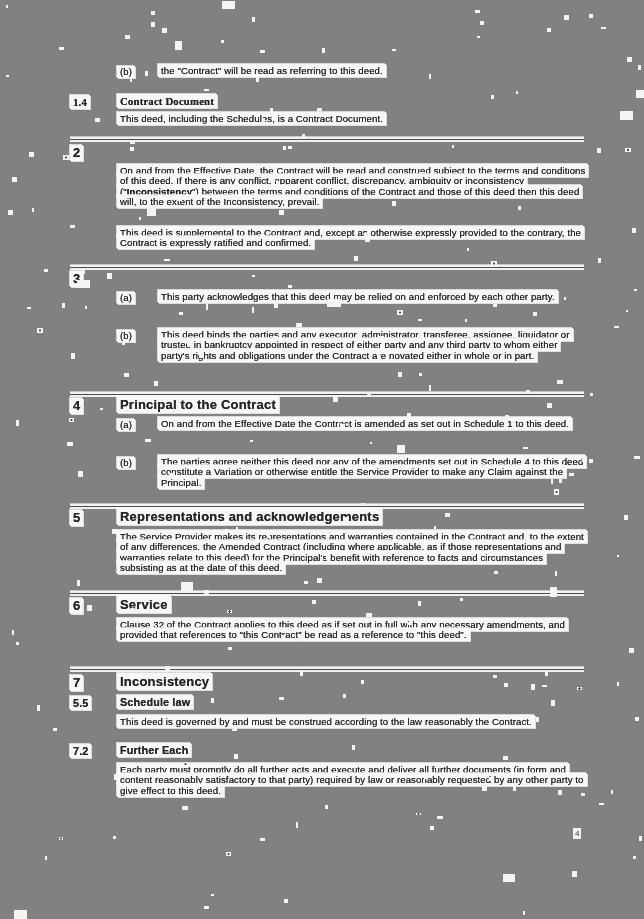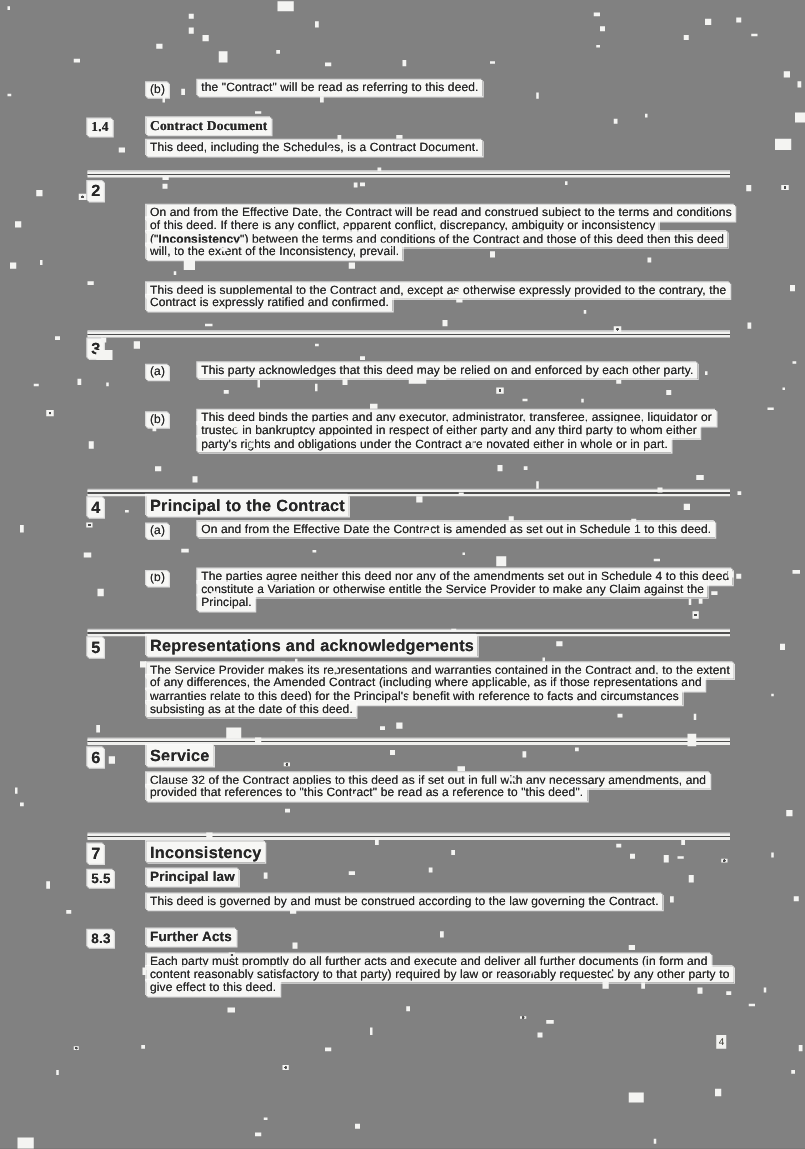--- a/index.html
+++ b/index.html
@@ -148,29 +148,29 @@
 
   <div class="divider" style="top:667px;"></div>
 
   <div class="block heading-major" style="top:675px;">
     <span class="heading-number strip">7</span>
     <span class="strip">Inconsistency</span>
   </div>
 
   <div class="block heading-sub" style="top:696px;">
     <span class="heading-number strip">5.5</span>
-    <span class="strip">Principal law</span>
+    <span class="strip">Schedule law</span>
   </div>
   <div class="block body-text" style="top:717px;">
-    <span class="strip">This deed is governed by and must be construed according to the law governing the Contract.</span>
+    <span class="strip">This deed is governed by and must be construed according to the law reasonably the Contract.</span>
   </div>
 
   <div class="block heading-sub" style="top:744px;">
-    <span class="heading-number strip">8.3</span>
-    <span class="strip">Further Acts</span>
+    <span class="heading-number strip">7.2</span>
+    <span class="strip">Further Each</span>
   </div>
   <div class="block body-text" style="top:765px;">
     <span class="strip">Each party must promptly do all further acts and execute and deliver all further documents (in form and content reasonably satisfactory to that party) required by law or reasonably requested by any other party to give effect to this deed.</span>
   </div>
 
   <div class="page-number">4</div>
 
   <div id="speckles">
       <div class="speck" style="width: 4.2px; height: 3.1px; left: 287.7px; top: 284.8px;"></div>
       <div class="speck" style="width: 4.1px; height: 4.6px; left: 273.9px; top: 303.3px;"></div>

